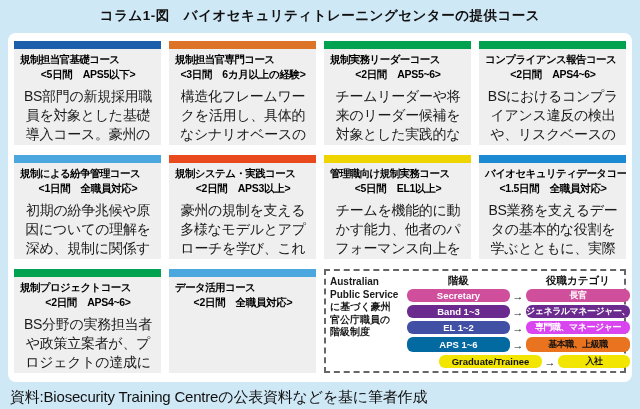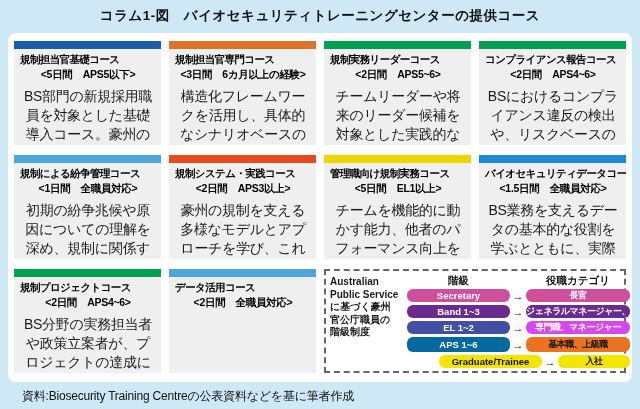--- a/index.html
+++ b/index.html
@@ -66,21 +66,21 @@
   .rank-box{ width:103px; font-size:9.5px; }
   .arrow{
     width:16px; display:flex; align-items:center; justify-content:center;
     font-size:11px; font-weight:bold; color:#111;
   }
   .role-box{ flex:1; font-size:9px; letter-spacing:-0.5px; }
   .h1{ height:14px; } .h2{ height:19px; } .h3{ height:19px; }
   .h4{ height:25px; } .h5{ height:15px; margin-bottom:0;padding-left:32px; }
   .source{
     position:absolute; left:10px; top:388px;
-    font-size:12px; color:#111; letter-spacing:-0.2px;margin-left:12px;
+    font-size:15px; color:#111; letter-spacing:-0.2px;
   }
 </style>
 </head>
 <body style="background: rgb(207, 232, 246);">
 
 <div class="page-title">コラム1-図　バイオセキュリティトレーニングセンターの提供コース</div>
 
 <div class="panel">
   <div class="grid">
 

